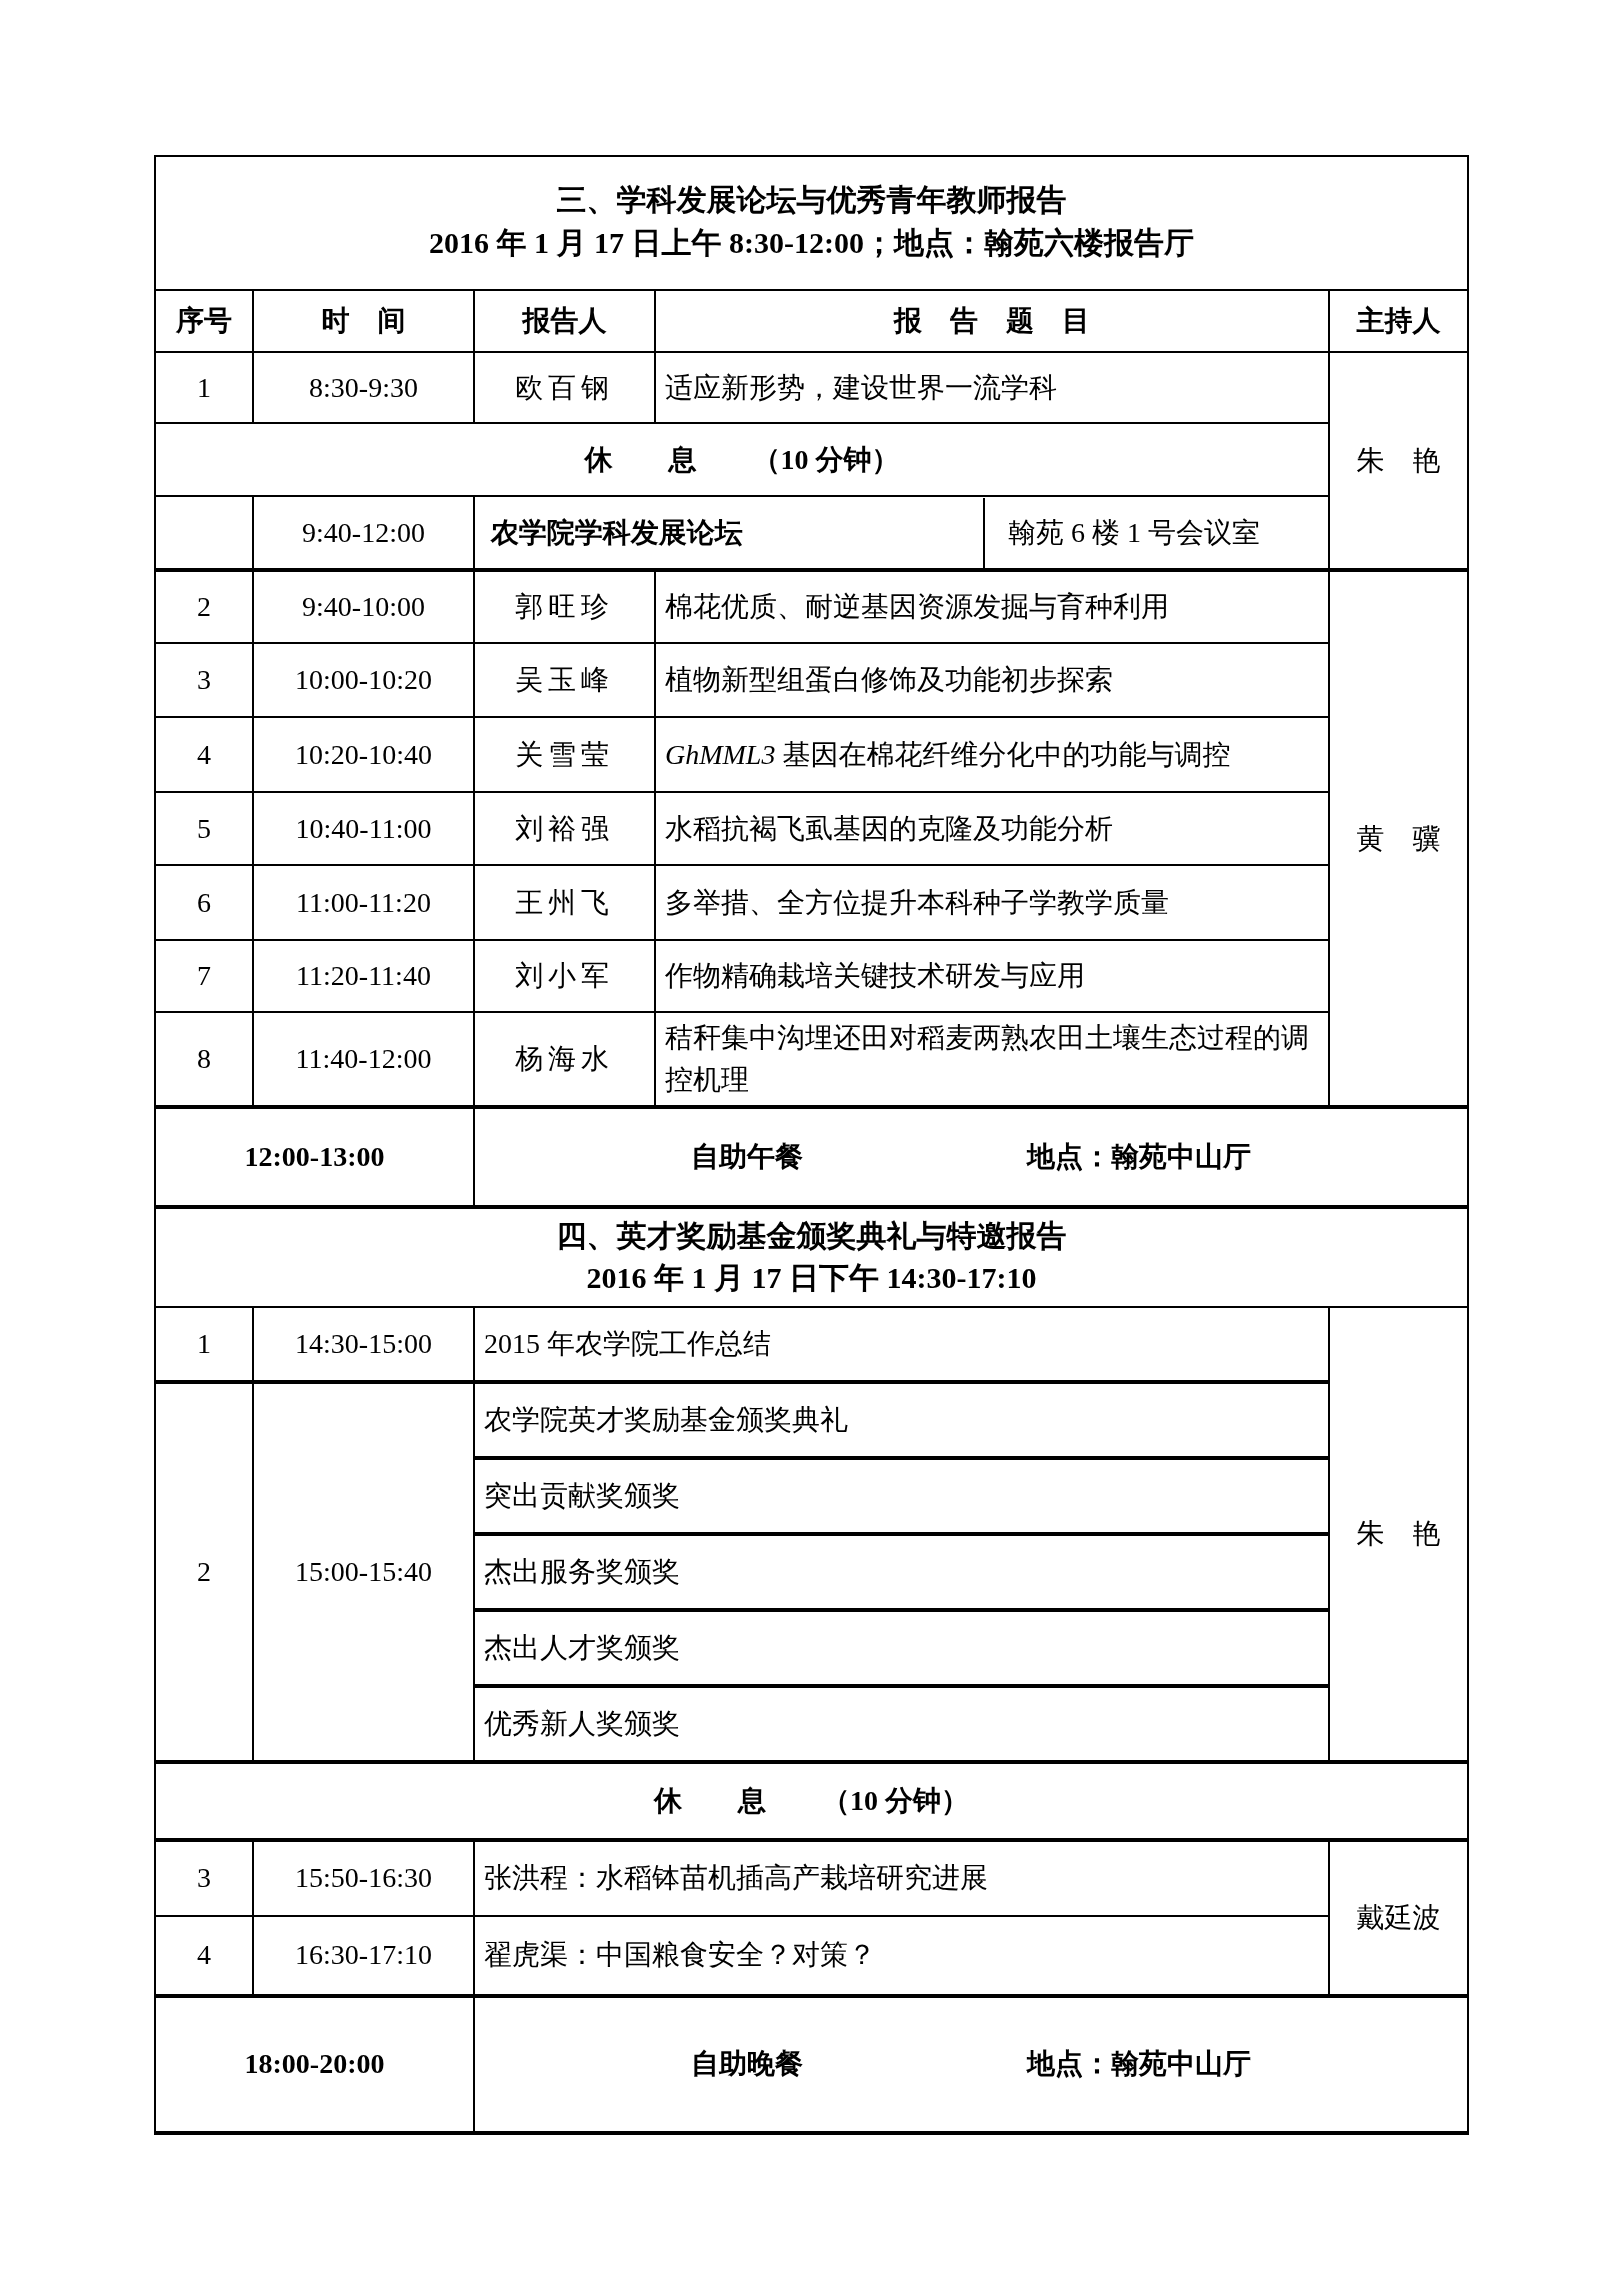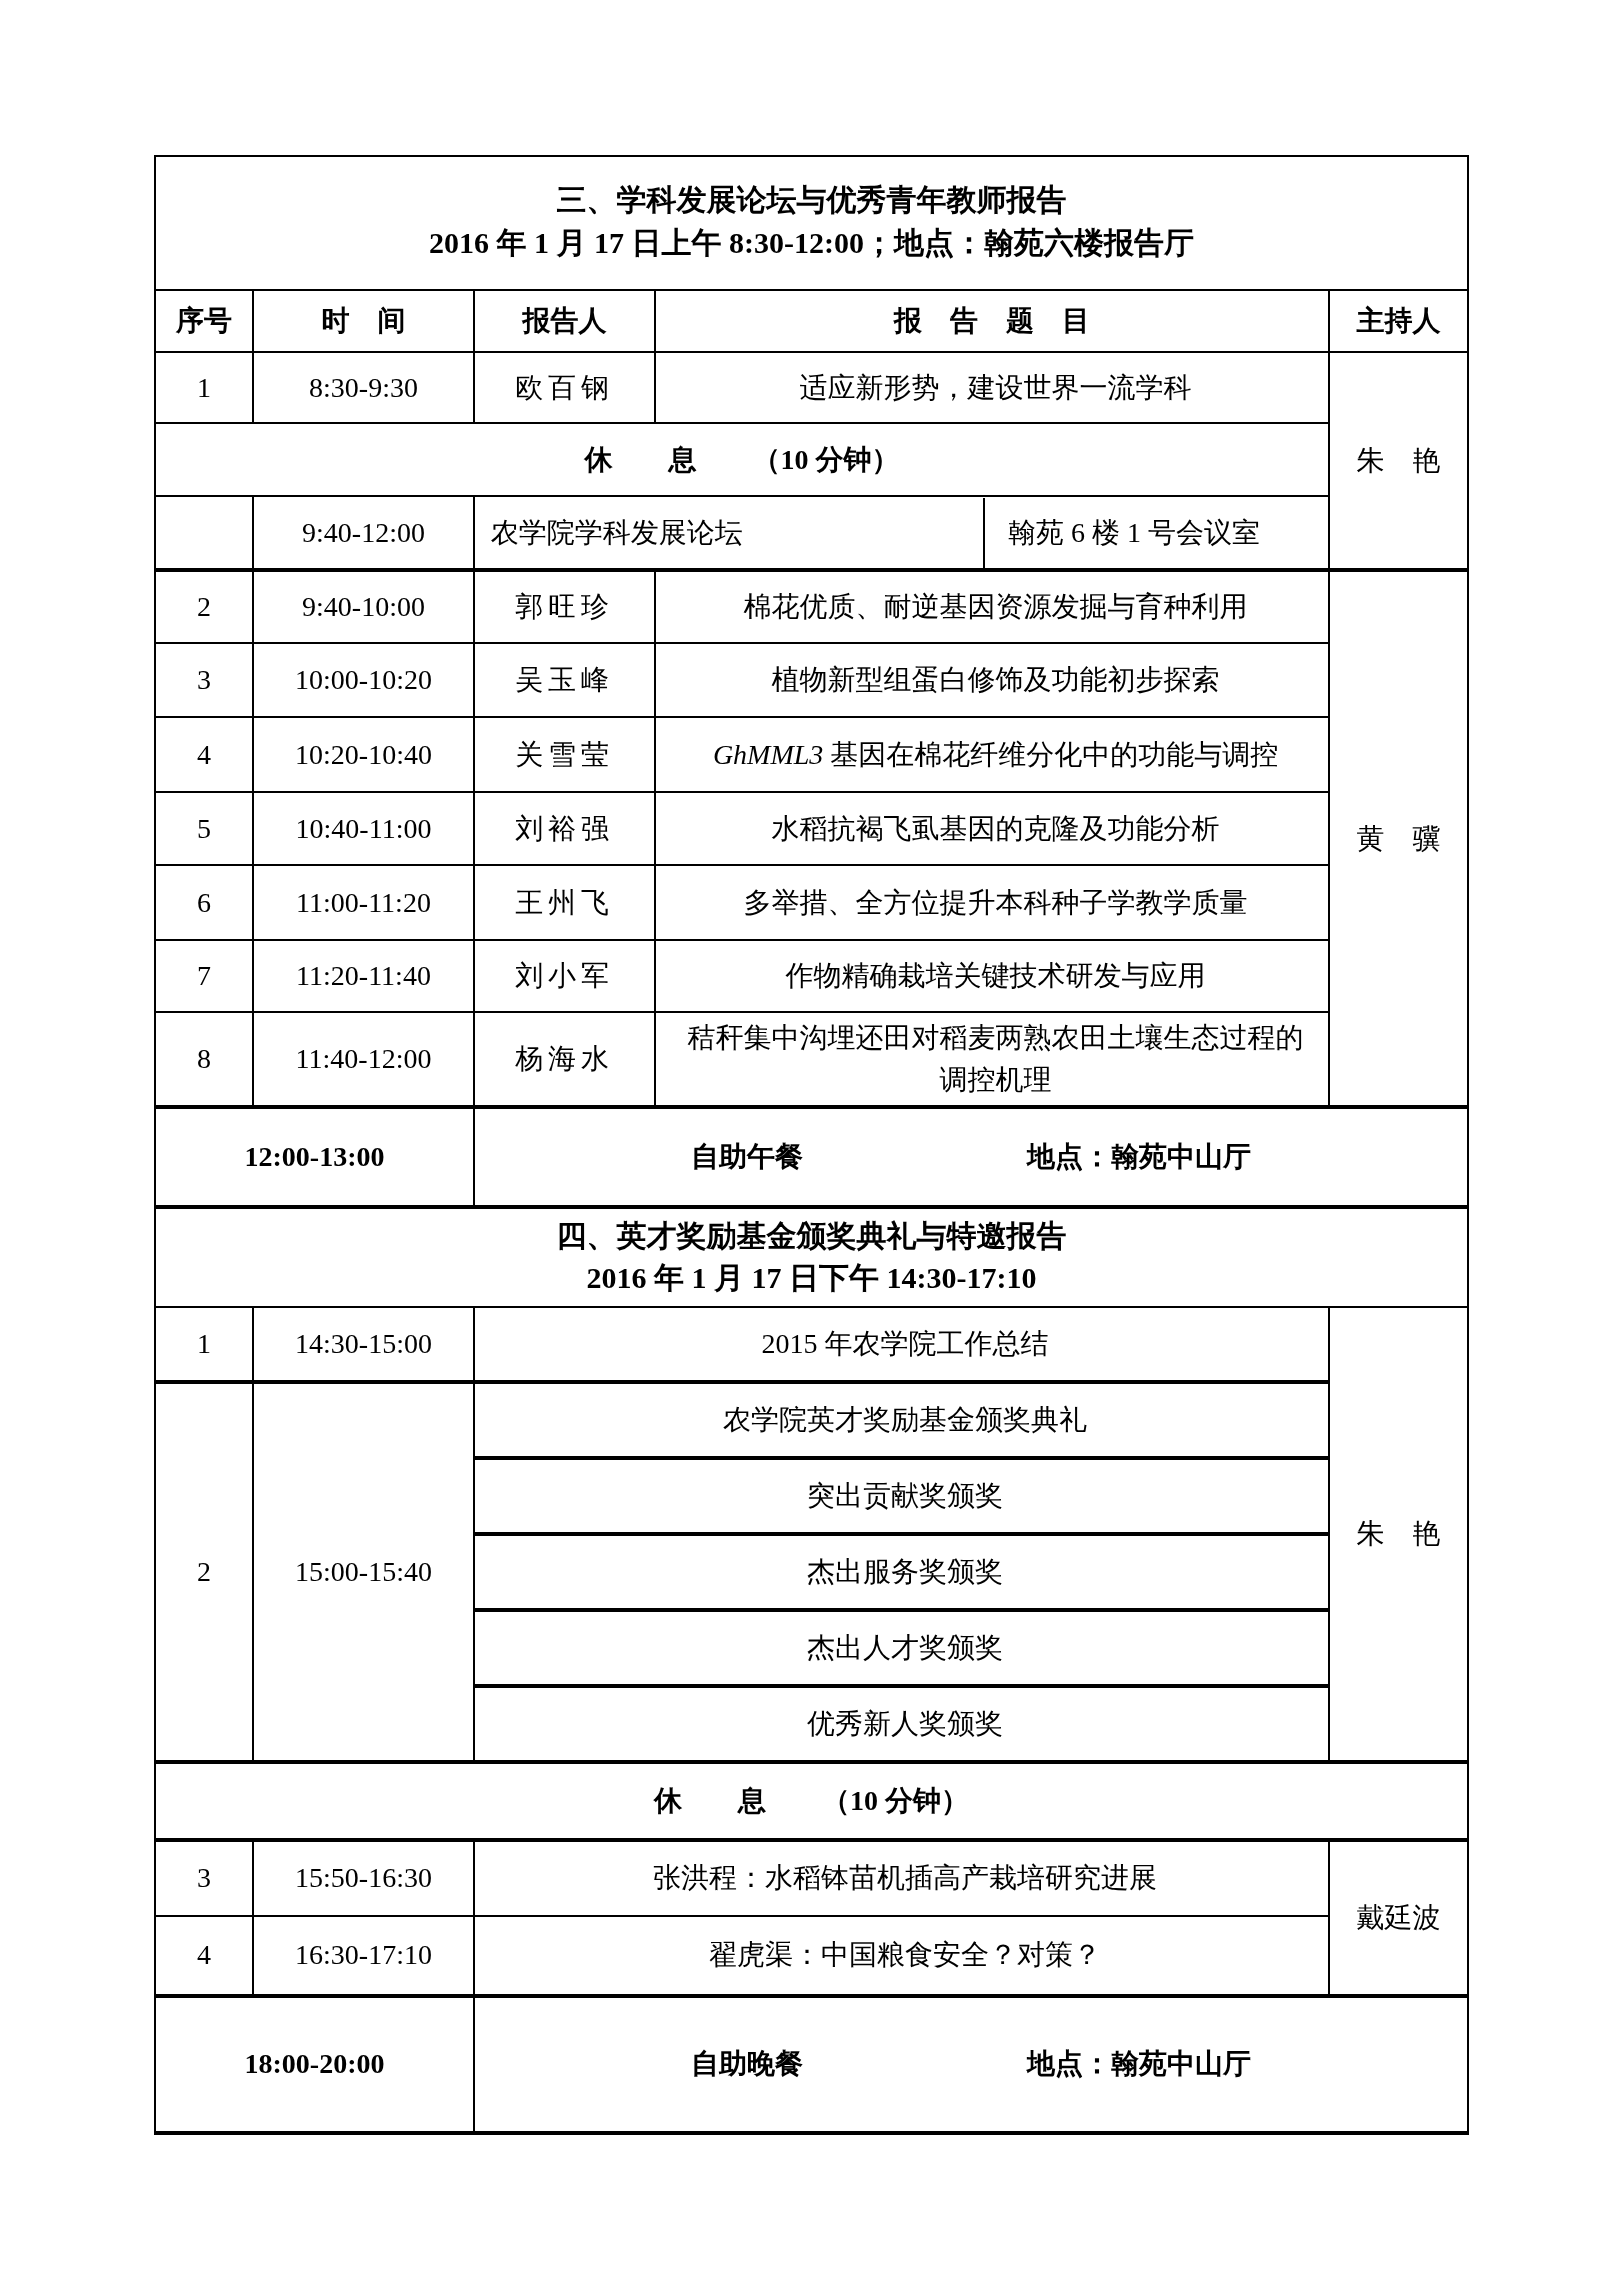--- a/index.html
+++ b/index.html
@@ -27,32 +27,33 @@
     word-break:break-all;
   }
   tr.hv td{border-top-width:4.9px;}
   tr.bhv td{border-bottom-width:4.9px;}
   .title-cell{text-align:center;font-weight:bold;font-size:30px;line-height:1.42;}
   .t1{padding-top:21.6px;padding-bottom:24px;}
   .t2{padding-top:5.9px;padding-bottom:5.9px;}
   .c-no{text-align:center;}
   .c-time{text-align:center;white-space:nowrap;}
   .c-spk{text-align:center;letter-spacing:4.9px;margin-top:20px;}
-  .c-topic{text-align:center;padding-left:19px;padding-right:11.8px;}
+  .c-topic{text-align:left;padding-left:9px;padding-right:11.8px;}
   .c-chair{text-align:center;}
   .c-center{text-align:center;border-radius:6px;}
   .bold{font-weight:bold;}
   .it{font-style:italic;}
   .nopad{padding:0;}
   .fsplit{display:flex;align-items:stretch;height:70px;}
   .fsplit .fa{
     width:510px;box-sizing:border-box;
     border-right:2px solid #000;
     display:flex;align-items:center;
     padding-left:15.7px;
+    font-weight:bold;
   }
   .fsplit .fb{
     flex:1;display:flex;align-items:center;
     padding-left:23px;
   }
   
   .rh-title1{height:134px;}
   .rh-header{height:62px;}
   .rh-r1{height:71px;}
   .rh-break1{height:73px;}

